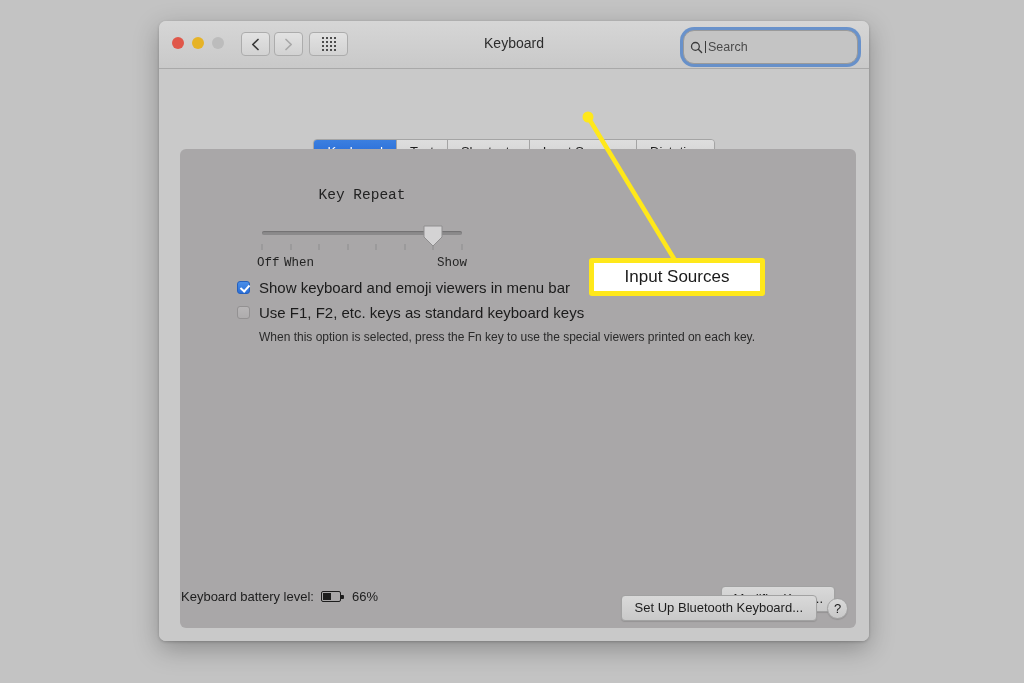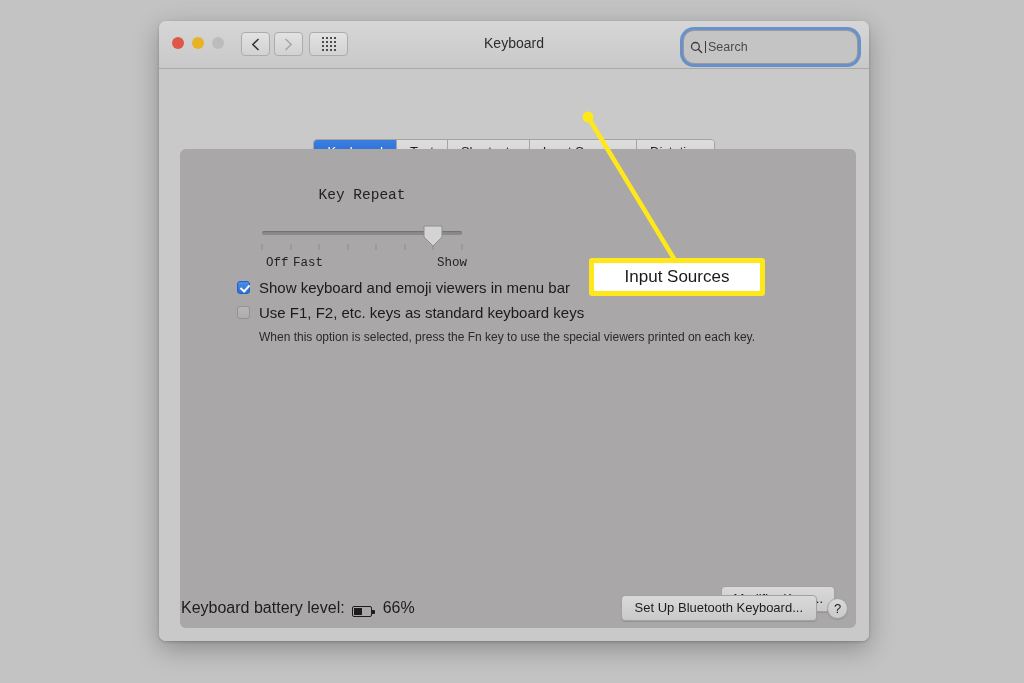--- a/index.html
+++ b/index.html
@@ -234,21 +234,20 @@
     width: 21px;
     height: 22px;
     transform: translateX(-50%);
   }
   .thumb svg { display: block; }
   .slider-labels {
     position: relative;
     height: 16px;
     font-size: 12.5px;
     color: #232323;
-    margin-left: 9px;
   }
   .slider-labels span { position: absolute; top: 0; white-space: nowrap; }
   .lbl-off   { left: 3px; }
   .lbl-slow  { left: 30px; }
   .lbl-fast  { right: 3px; }
   .lbl-long  { left: 3px; }
   .lbl-short { right: 3px; }
 
   
   #checks { position: absolute; left: 57px; top: 130px; width: 600px; }
@@ -309,24 +308,24 @@
   
   #footer {
     position: absolute;
     left: 0; right: 0;
     bottom: 0;
     height: 62px;
   }
   #battery-row {
     position: absolute;
     left: 22px;
-    top: 19px;
-    display: flex;
-    align-items: flex-end;
-    font-size: 16px;
+    top: 9px;
+    display: flex;
+    align-items: center;
+    font-size: 13px;
     color: #1d1d1d;
   }
   #battery-row .lbl { margin-right: 7px; }
   .battery {
     position: relative;
     width: 20px;
     height: 11px;
     border: 1.5px solid #1d1d1d;
     border-radius: 2px;
     box-sizing: border-box;
@@ -499,21 +498,21 @@
               <i style="left:100%"></i>
           </div>
           <div class="thumb" style="left:calc(8px + 85.71% - 13.7px)">
             <svg width="21" height="22" viewBox="0 0 21 22">
               <path d="M1.5,1 L19.5,1 L19.5,12 L10.5,21 L1.5,12 Z" fill="#d4d3d4" stroke="#8f8e8f" stroke-width="1"></path>
             </svg>
           </div>
         </div>
         <div class="slider-labels">
           <span class="lbl-off">Off</span>
-          <span class="lbl-slow">Fast</span>
+          <span class="lbl-slow">When</span>
           <span class="lbl-fast">Show</span>
         </div>
       </div>
 
 
       <div id="checks">
         <div class="check-row">
           <span class="cbox on"></span>
           <span class="check-label">Show keyboard and emoji viewers in menu bar</span>
         </div>

